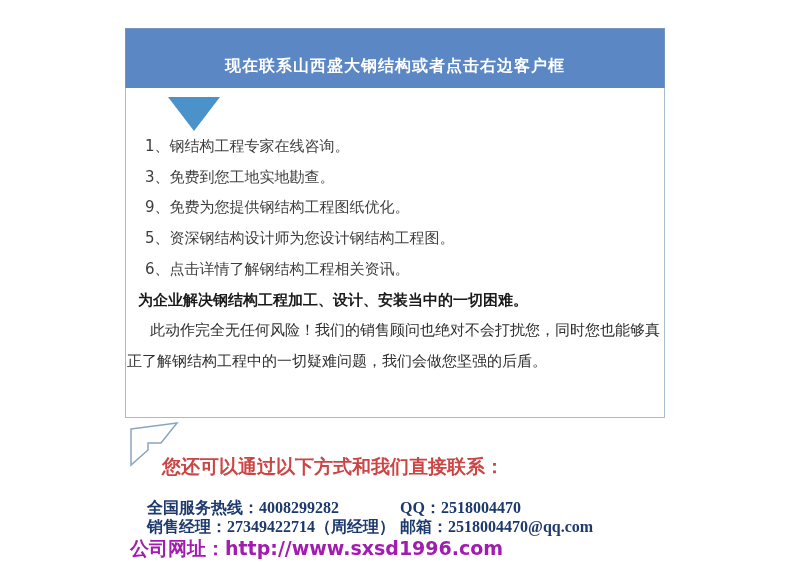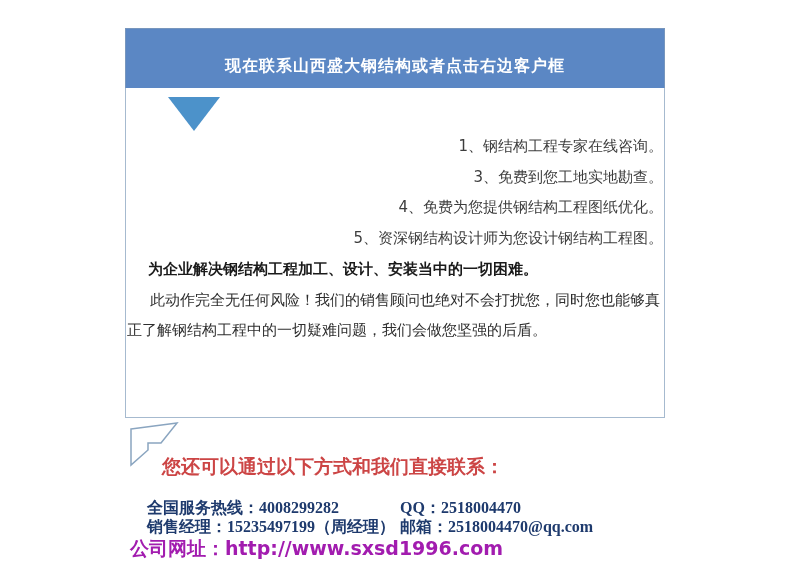--- a/index.html
+++ b/index.html
@@ -20,22 +20,22 @@
   }
   .pointer-down {
     position:absolute; left:168px; top:97px; width:0; height:0;
     border-left:26px solid transparent; border-right:26px solid transparent;
     border-top:34px solid #4c92ca;
   }
   .content {
     position:absolute; left:127px; top:131px; width:536px;
     font-size:15px; color:#3d3d3d; line-height:30.7px;
   }
-  .step { padding-left:31px; white-space:nowrap;text-align:right; }
-  .highlight { padding-left:21px; font-weight:bold; color:#1a1a1a; white-space:nowrap; }
+  .step { padding-left:18px; white-space:nowrap; }
+  .highlight { padding-left:11px; font-weight:bold; color:#1a1a1a; white-space:nowrap; }
   .paragraph { text-indent:23px; color:#2e2e2e; }
   .flag-icon { position:absolute; left:127px; top:420px; }
   .contact-intro {
     position:absolute; left:162px; top:454px;
     font-size:19px; font-weight:bold; color:#cc4545; white-space:nowrap;
   }
   .contact-row {
     position:absolute; left:0; width:793px; height:22px;
     font-family:"Liberation Serif", serif;
     font-size:16px; font-weight:bold; color:#1e3a6d;
@@ -58,22 +58,23 @@
     <span>现在联系山西盛大钢结构或者点击右边客户框</span>
   </div>
 
   <div class="box-body"></div>
 
   <div class="pointer-down"></div>
 
   <div class="content">
     <div class="step">1、钢结构工程专家在线咨询。</div>
     <div class="step">3、免费到您工地实地勘查。</div>
-    <div class="step">4、免费为您提供钢结构工程图纸优化。</div>
+    <div class="step">9、免费为您提供钢结构工程图纸优化。</div>
     <div class="step">5、资深钢结构设计师为您设计钢结构工程图。</div>
+    <div class="step">6、点击详情了解钢结构工程相关资讯。</div>
     <div class="highlight">为企业解决钢结构工程加工、设计、安装当中的一切困难。</div>
     <div class="paragraph">此动作完全无任何风险！我们的销售顾问也绝对不会打扰您，同时您也能够真正了解钢结构工程中的一切疑难问题，我们会做您坚强的后盾。</div>
   </div>
 
   <svg class="flag-icon" width="52" height="50" viewBox="0 0 52 50">
     <path d="M4 9 L50 3 L34 23 L21 23 L21 30 L4 45 Z" fill="#ffffff" stroke="#8aa5c0" stroke-width="1.5" stroke-linejoin="miter"></path>
   </svg>
 
   <div class="contact-intro">您还可以通过以下方式和我们直接联系：</div>
 
@@ -81,21 +82,21 @@
     <span class="cell-left">
       <span>全国服务热线：</span><span>4008299282</span>
     </span>
     <span class="cell-right">
       <span>QQ：</span><span>2518004470</span>
     </span>
   </div>
 
   <div class="contact-row row-manager">
     <span class="cell-left">
-      <span>销售经理：</span><span>15235497199（周经理）</span>
+      <span>销售经理：</span><span>27349422714（周经理）</span>
     </span>
     <span class="cell-right">
       <span>邮箱：</span><span>2518004470@qq.com</span>
     </span>
   </div>
 
   <div class="website-line">
     <span>公司网址：</span><span>http://www.sxsd1996.com</span>
   </div>
 

